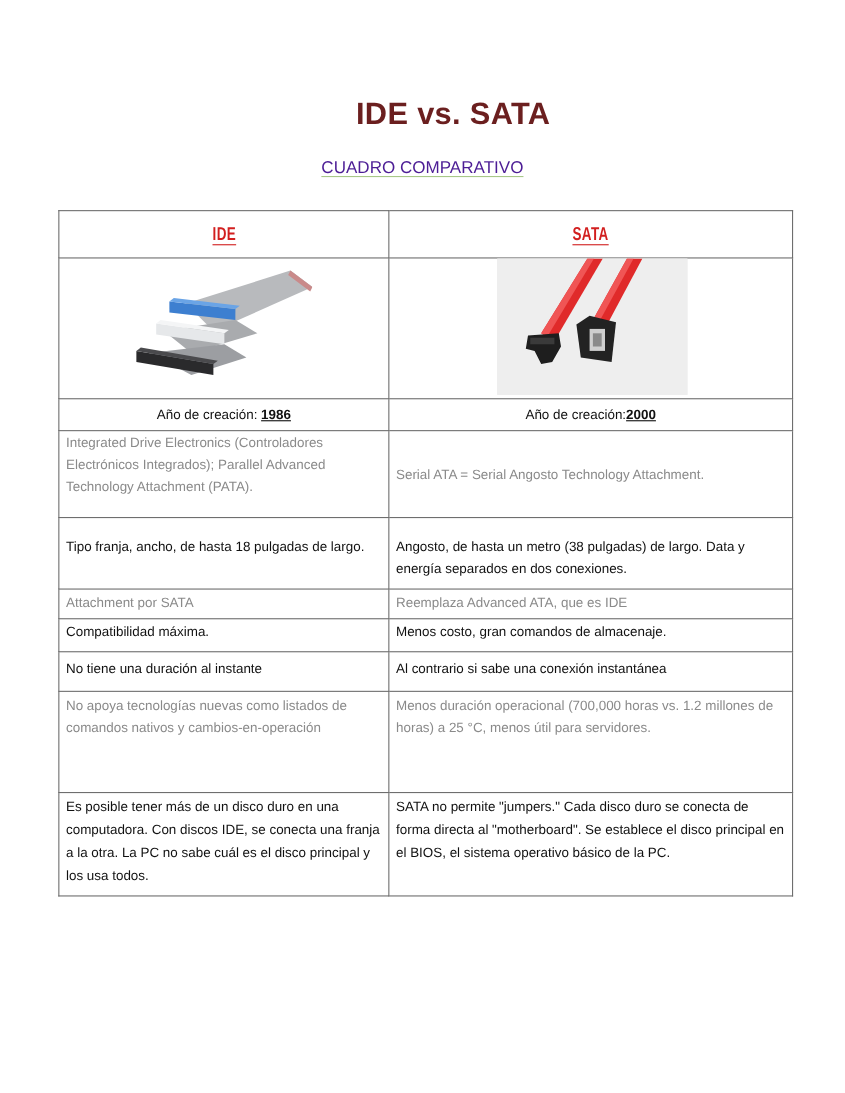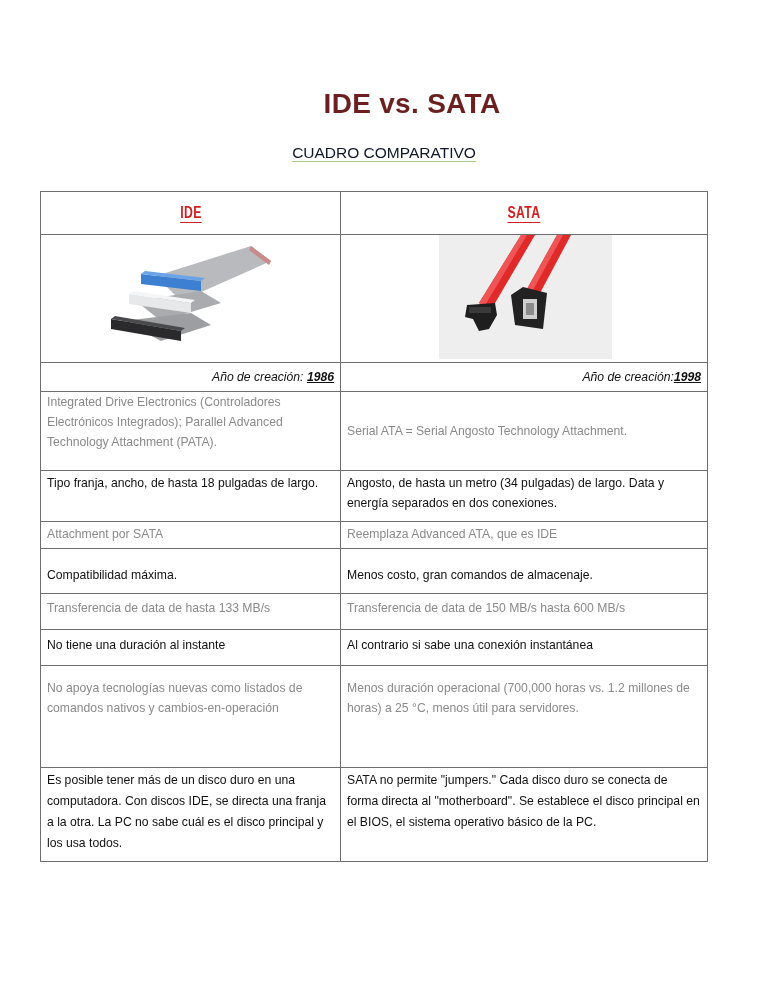--- a/index.html
+++ b/index.html
@@ -5,51 +5,51 @@
   html, body { margin: 0; padding: 0; background: #ffffff; }
   body { width: 768px; height: 994px; position: relative; overflow: hidden; font-family: "Liberation Sans", sans-serif; }
   .title {
     position: absolute; left: 0; width: 768px; top: 88px; text-align: center;
     font-family: "Liberation Sans", sans-serif; font-weight: bold; font-size: 28px; color: #6b1f1f;
     letter-spacing: 0.3px;
     padding-left: 28px;
   }
   .subtitle {
     position: absolute; left: 0; width: 768px; top: 144px; text-align: center;
-    font-family: "Liberation Sans", sans-serif; font-size: 15.5px; color: #0f172a;
+    font-family: "Liberation Sans", sans-serif; font-size: 15.5px; color: #4c1d95;
     text-decoration: underline; text-decoration-color: #a8c888; text-underline-offset: 3px;
   }
   .tbl {
-    position: absolute; left: 40px; top: 191px; width: 667px;
+    position: absolute; left: 53px; top: 191px; width: 667px;
     border-collapse: collapse; table-layout: fixed; border-radius: 28px;
   }
   .tbl td {
     border: 1.5px solid #6e6e6e; padding: 0 6px; vertical-align: top;
     font-family: "Liberation Sans", sans-serif; font-size: 12.2px; line-height: 20px; color: #111;
   }
   .tbl col.c1 { width: 300px; }
   .tbl col.c2 { width: 367px; }
   .hdr td { height: 42px; vertical-align: middle; text-align: center; }
   .hdr span {
     font-family: "Liberation Sans", sans-serif; font-weight: bold; font-size: 17px; color: #d21f1f;
     text-decoration: underline; text-underline-offset: 4px; display: inline-block;
     transform: scaleX(0.72); letter-spacing: 0.5px;
   }
   .imgrow td { height: 127px; position: relative; padding: 0; }
-  .year td { height: 28px; text-align: right; vertical-align: middle; font-style: italic; }
+  .year td { height: 28px; text-align: center; vertical-align: middle; }
   .year b { text-decoration: underline; }
   .gray { color: #8a8a8a !important; }
   .r-def td { height: 78px; }
   .r-def td.mid { vertical-align: middle; }
-  .r2 td { height: 48px; padding-top: 2px; }
+  .r2 td { height: 48px; padding-top: 16px; }
   .r3 td { height: 24px; padding-top: 2px; }
-  .r4 td { height: 28px; padding-top: 16px; }
+  .r4 td { height: 28px; padding-top: 1px; }
   .r5 td { height: 31px; padding-top: 4px; }
   .r6 td { height: 30px; padding-top: 5px; }
-  .r7 td { height: 89px; padding-top: 12px; }
+  .r7 td { height: 89px; padding-top: 2px; }
   .r8 td { height: 91px; padding-top: 2px; line-height: 21px; }
   .ide-img, .sata-img { position: absolute; }
   .ide-img { left: 60px; top: 6px; width: 170px; height: 110px; }
   .sata-img { left: 98px; top: 0px; width: 173px; height: 124px; background: #ececec; }
 </style>
 </head>
 <body>
 
 <div class="title">IDE vs. SATA</div>
 <div class="subtitle">CUADRO COMPARATIVO</div>
@@ -99,48 +99,44 @@
         <rect x="30" y="72" width="22" height="6" fill="#3a3a3a"></rect>
 
         <polygon points="84,52 108,58 104,94 76,90 72,60" fill="#222"></polygon>
         <rect x="84" y="64" width="14" height="20" fill="#cfcfcf"></rect>
         <rect x="87" y="68" width="8" height="12" fill="#8a8a8a"></rect>
       </svg>
     </td>
   </tr>
   <tr class="year">
     <td><span>Año de creación: </span><b>1986</b></td>
-    <td><span>Año de creación:</span><b>1998</b></td>
+    <td><span>Año de creación:</span><b>2000</b></td>
   </tr>
   <tr class="r-def">
     <td class="gray">Integrated Drive Electronics (Controladores Electrónicos Integrados); Parallel Advanced Technology Attachment (PATA).</td>
     <td class="gray mid">Serial ATA = Serial Angosto Technology Attachment.</td>
   </tr>
   <tr class="r2">
     <td>Tipo franja, ancho, de hasta 18 pulgadas de largo.</td>
-    <td>Angosto, de hasta un metro (34 pulgadas) de largo. Data y energía separados en dos conexiones.</td>
+    <td>Angosto, de hasta un metro (38 pulgadas) de largo. Data y energía separados en dos conexiones.</td>
   </tr>
   <tr class="r3">
     <td class="gray">Attachment por SATA</td>
     <td class="gray">Reemplaza Advanced ATA, que es IDE</td>
   </tr>
   <tr class="r4">
     <td>Compatibilidad máxima.</td>
     <td>Menos costo, gran comandos de almacenaje.</td>
-  </tr>
-  <tr class="r5">
-    <td class="gray">Transferencia de data de hasta 133 MB/s</td>
-    <td class="gray">Transferencia de data de 150 MB/s hasta 600 MB/s</td>
   </tr>
   <tr class="r6">
     <td>No tiene una duración al instante</td>
     <td>Al contrario si sabe una conexión instantánea</td>
   </tr>
   <tr class="r7">
     <td class="gray">No apoya tecnologías nuevas como listados de comandos nativos y cambios-en-operación</td>
     <td class="gray">Menos duración operacional (700,000 horas vs. 1.2 millones de horas) a 25 °C, menos útil para servidores.</td>
   </tr>
   <tr class="r8">
-    <td>Es posible tener más de un disco duro en una computadora. Con discos IDE, se directa una franja a la otra. La PC no sabe cuál es el disco principal y los usa todos.</td>
+    <td>Es posible tener más de un disco duro en una computadora. Con discos IDE, se conecta una franja a la otra. La PC no sabe cuál es el disco principal y los usa todos.</td>
     <td>SATA no permite "jumpers." Cada disco duro se conecta de forma directa al "motherboard". Se establece el disco principal en el BIOS, el sistema operativo básico de la PC.</td>
   </tr>
 </tbody>
   </table>
 
 </body></html>

